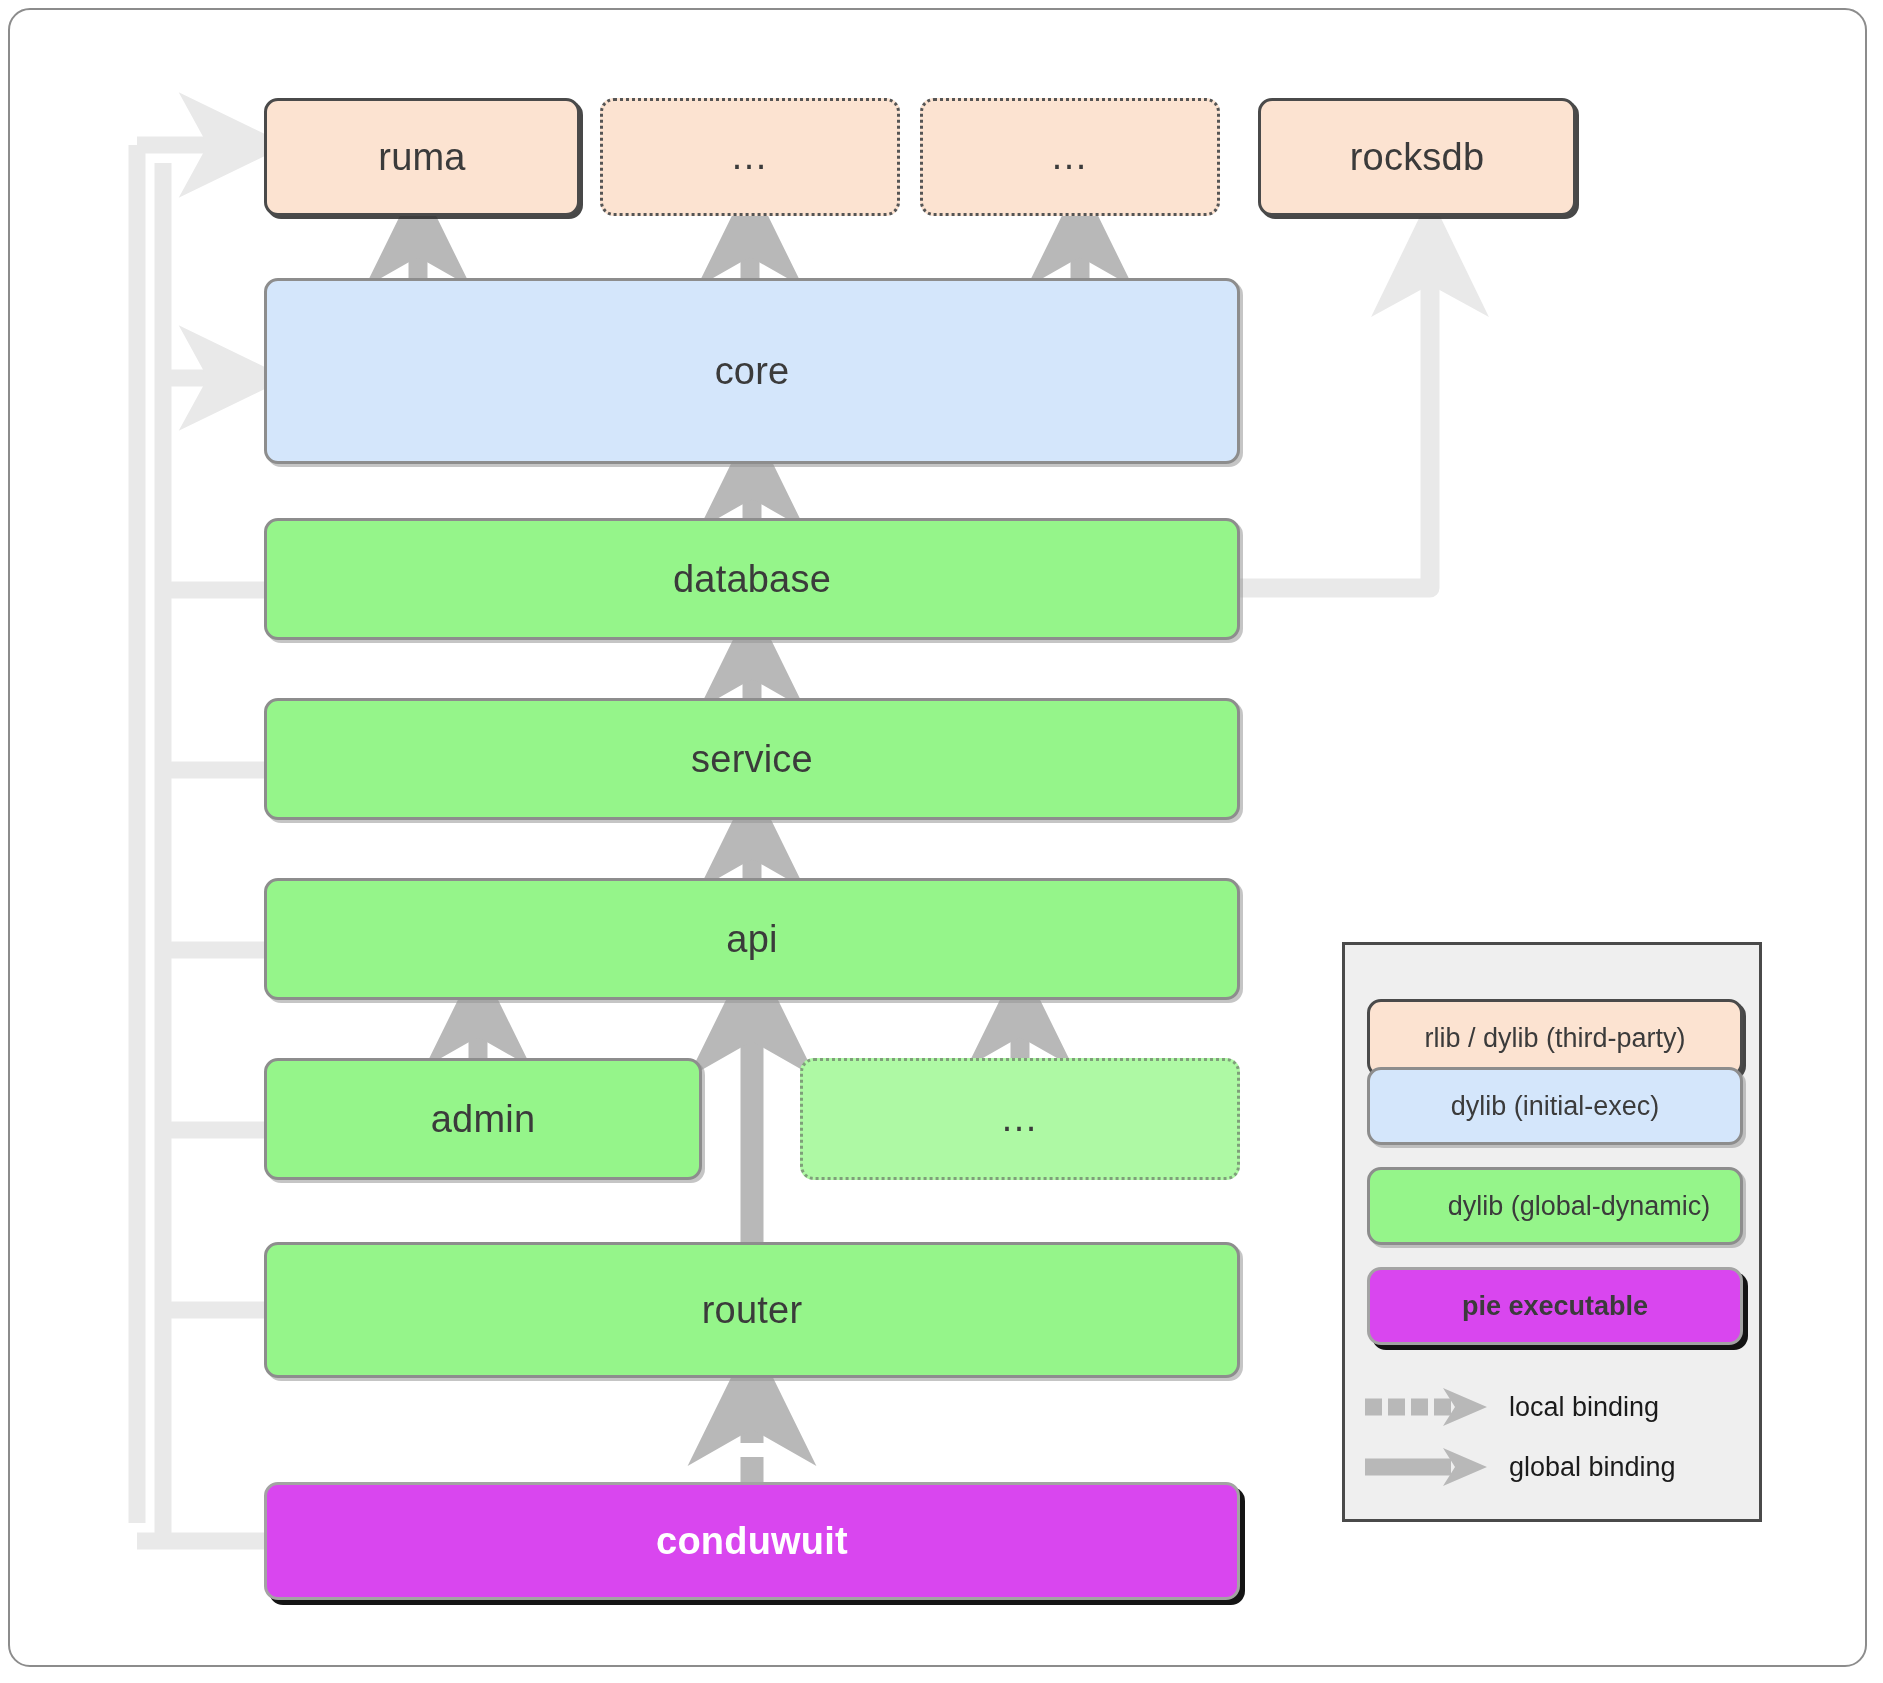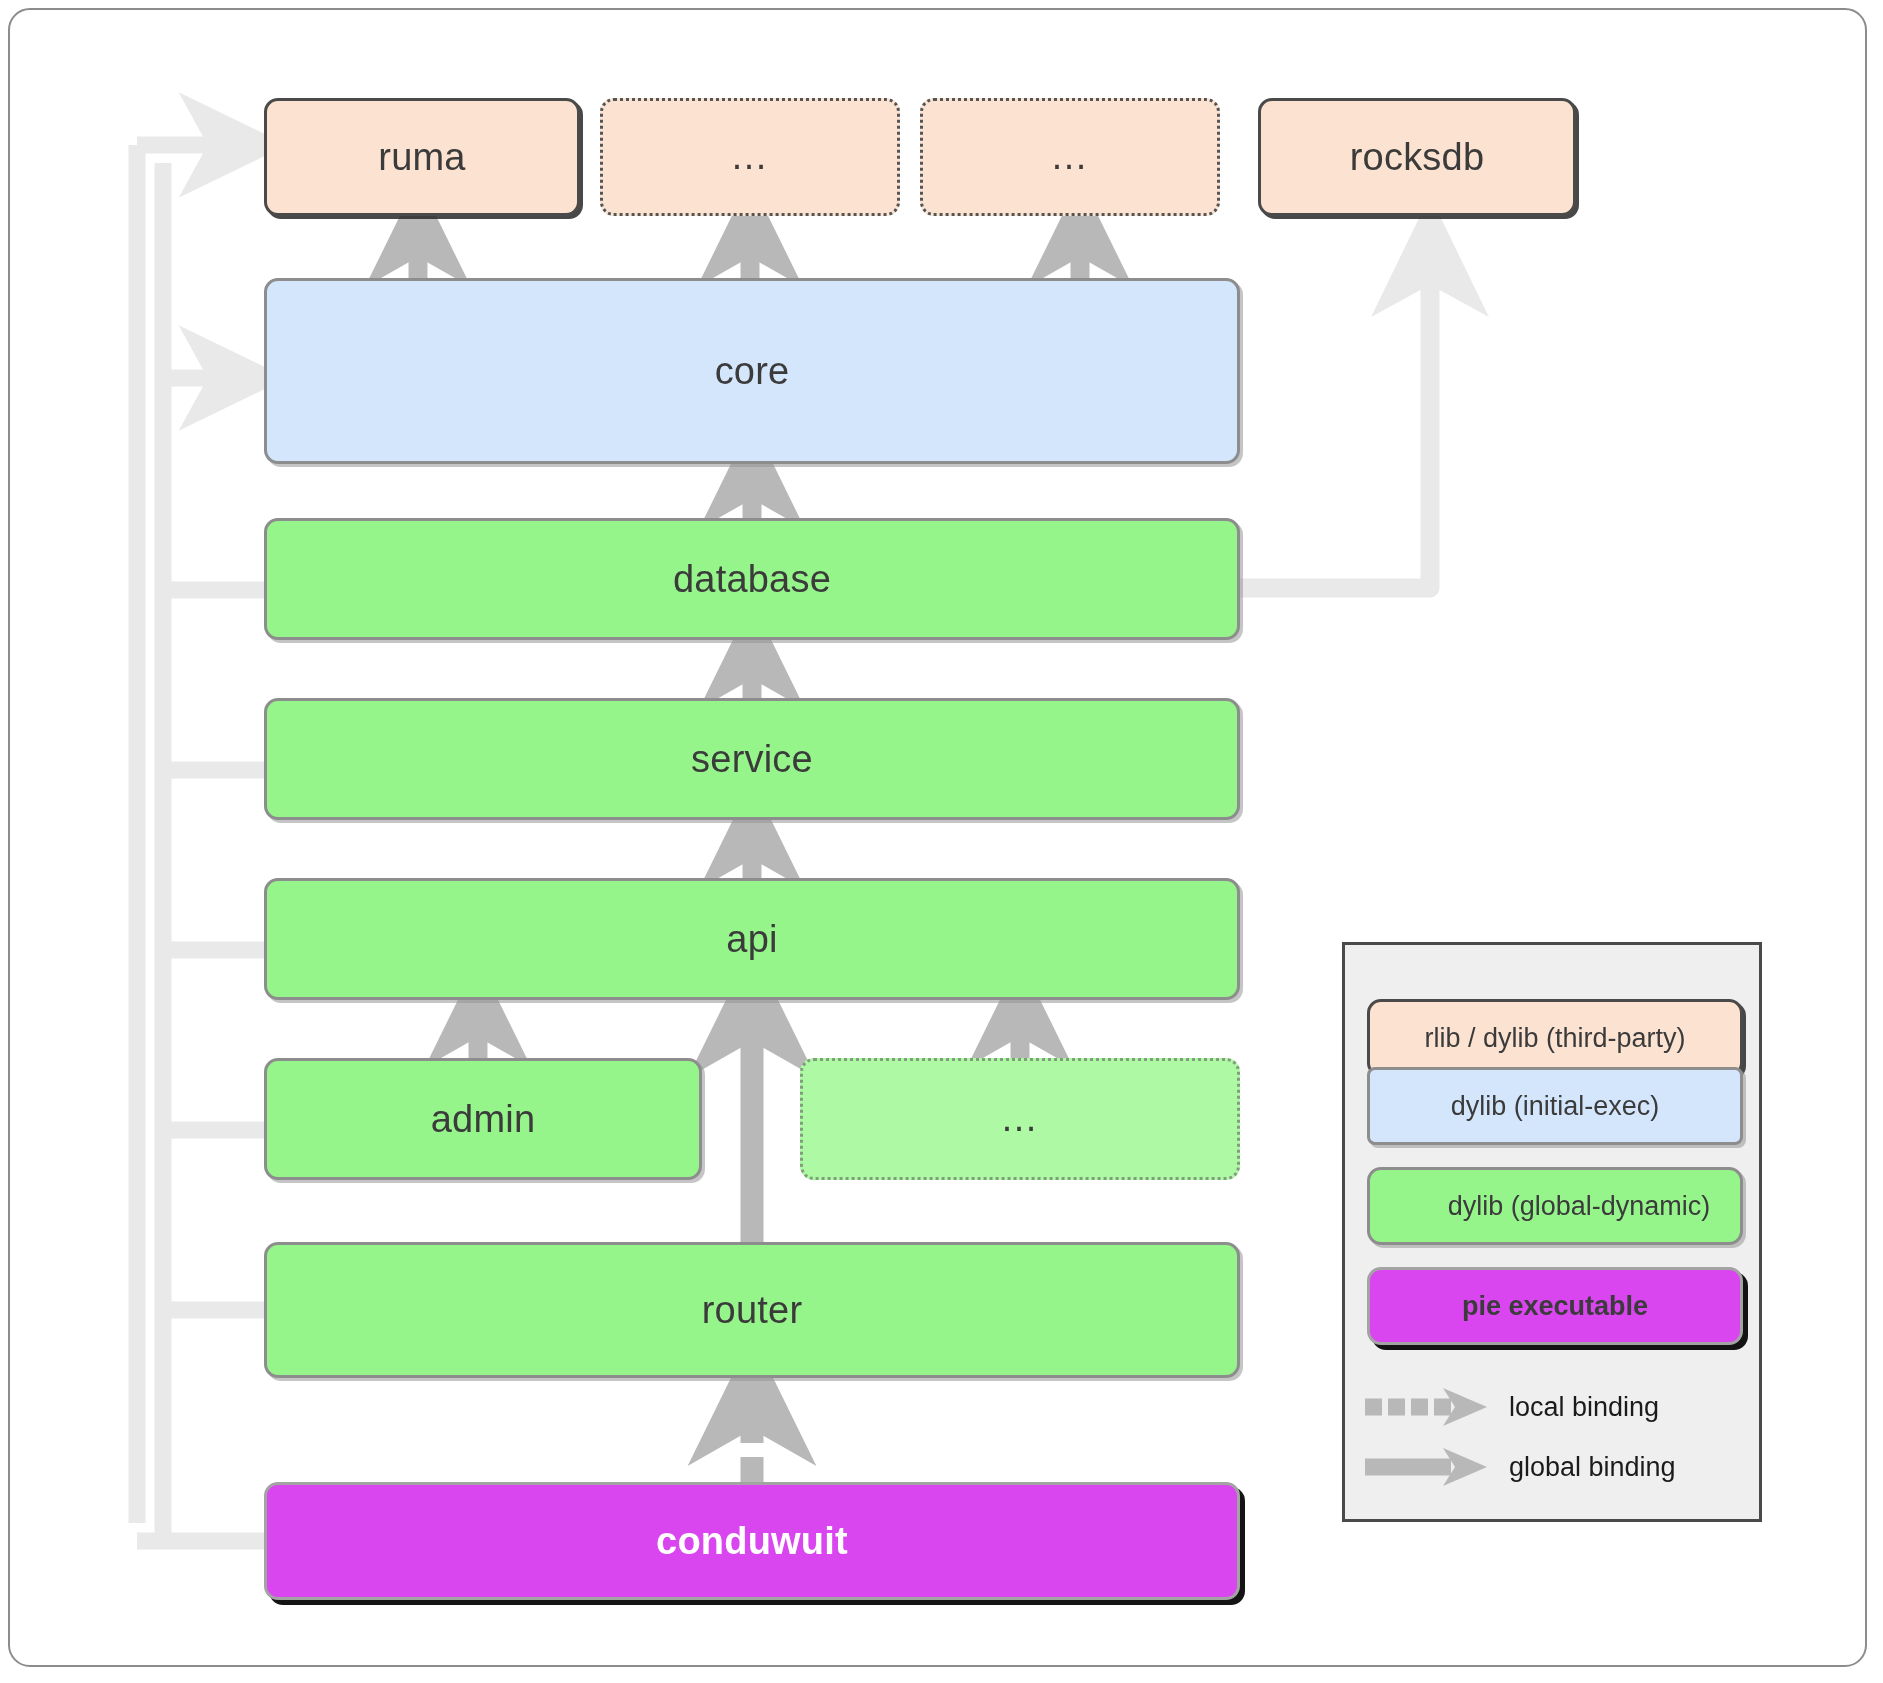--- a/index.html
+++ b/index.html
@@ -245,21 +245,21 @@
   <div class="node n-pie" style="left:264px; top:1482px; width:976px; height:118px;">
     <span class="label">conduwuit</span>
   </div>
 
   <div id="legend">
 
     <div class="lg-swatch n-third" style="top:22px;margin-top:32px;">
       <span>rlib / dylib (third-party)</span>
     </div>
 
-    <div class="lg-swatch n-ie" style="top:122px;border-radius:8px;">
+    <div class="lg-swatch n-ie" style="top:122px;">
       <span>dylib (initial-exec)</span>
     </div>
 
     <div class="lg-swatch n-gd" style="top:222px;padding-left:48px;">
       <span>dylib (global-dynamic)</span>
     </div>
 
     <div class="lg-swatch n-pie" style="top:322px; font-weight:bold;">
       <span>pie executable</span>
     </div>

